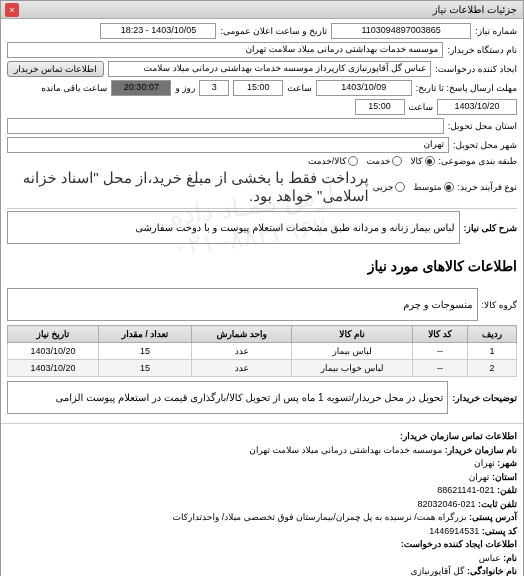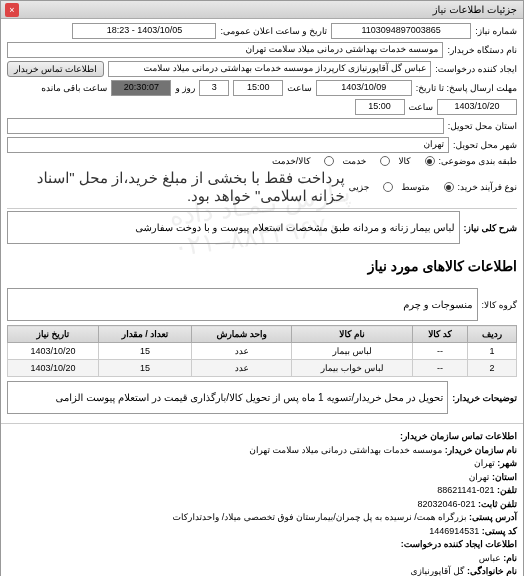--- a/index.html
+++ b/index.html
@@ -70,21 +70,21 @@
   white-space: nowrap;
 }
 .radio-group {
   display: flex;
   gap: 8px;
   align-items: center;
 }
 .radio-item {
   display: flex;
   align-items: center;
-  gap: 14px;
+  gap: 2px;
   font-size: 9px;
 }
 .radio {
   width: 10px;
   height: 10px;
   border: 1px solid #666;
   border-radius: 50%;
   display: inline-block;
   position: relative;
 }
@@ -169,21 +169,21 @@
   <div class="section wm-wrap">
     <div class="watermark">
       <div>پـارس نـمـاد داده</div>
       <div>۰۲۱–۸۸۳۴۹۶۷۰</div>
     </div>
 
     <div class="row">
       <span class="label">شماره نیاز:</span>
       <span class="field" style="width:140px">1103094897003865</span>
       <span class="label">تاریخ و ساعت اعلان عمومی:</span>
-      <span class="field" style="width:144px">1403/10/05 - 18:23</span>
+      <span class="field" style="width:116px">1403/10/05 - 18:23</span>
     </div>
 
     <div class="row">
       <span class="label">نام دستگاه خریدار:</span>
       <span class="field field-wide">موسسه خدمات بهداشتی درمانی میلاد سلامت تهران</span>
     </div>
 
     <div class="row">
       <span class="label">ایجاد کننده درخواست:</span>
       <span class="field field-wide">عباس گل آقاپورنیازی کارپرداز موسسه خدمات بهداشتی درمانی میلاد سلامت</span>

